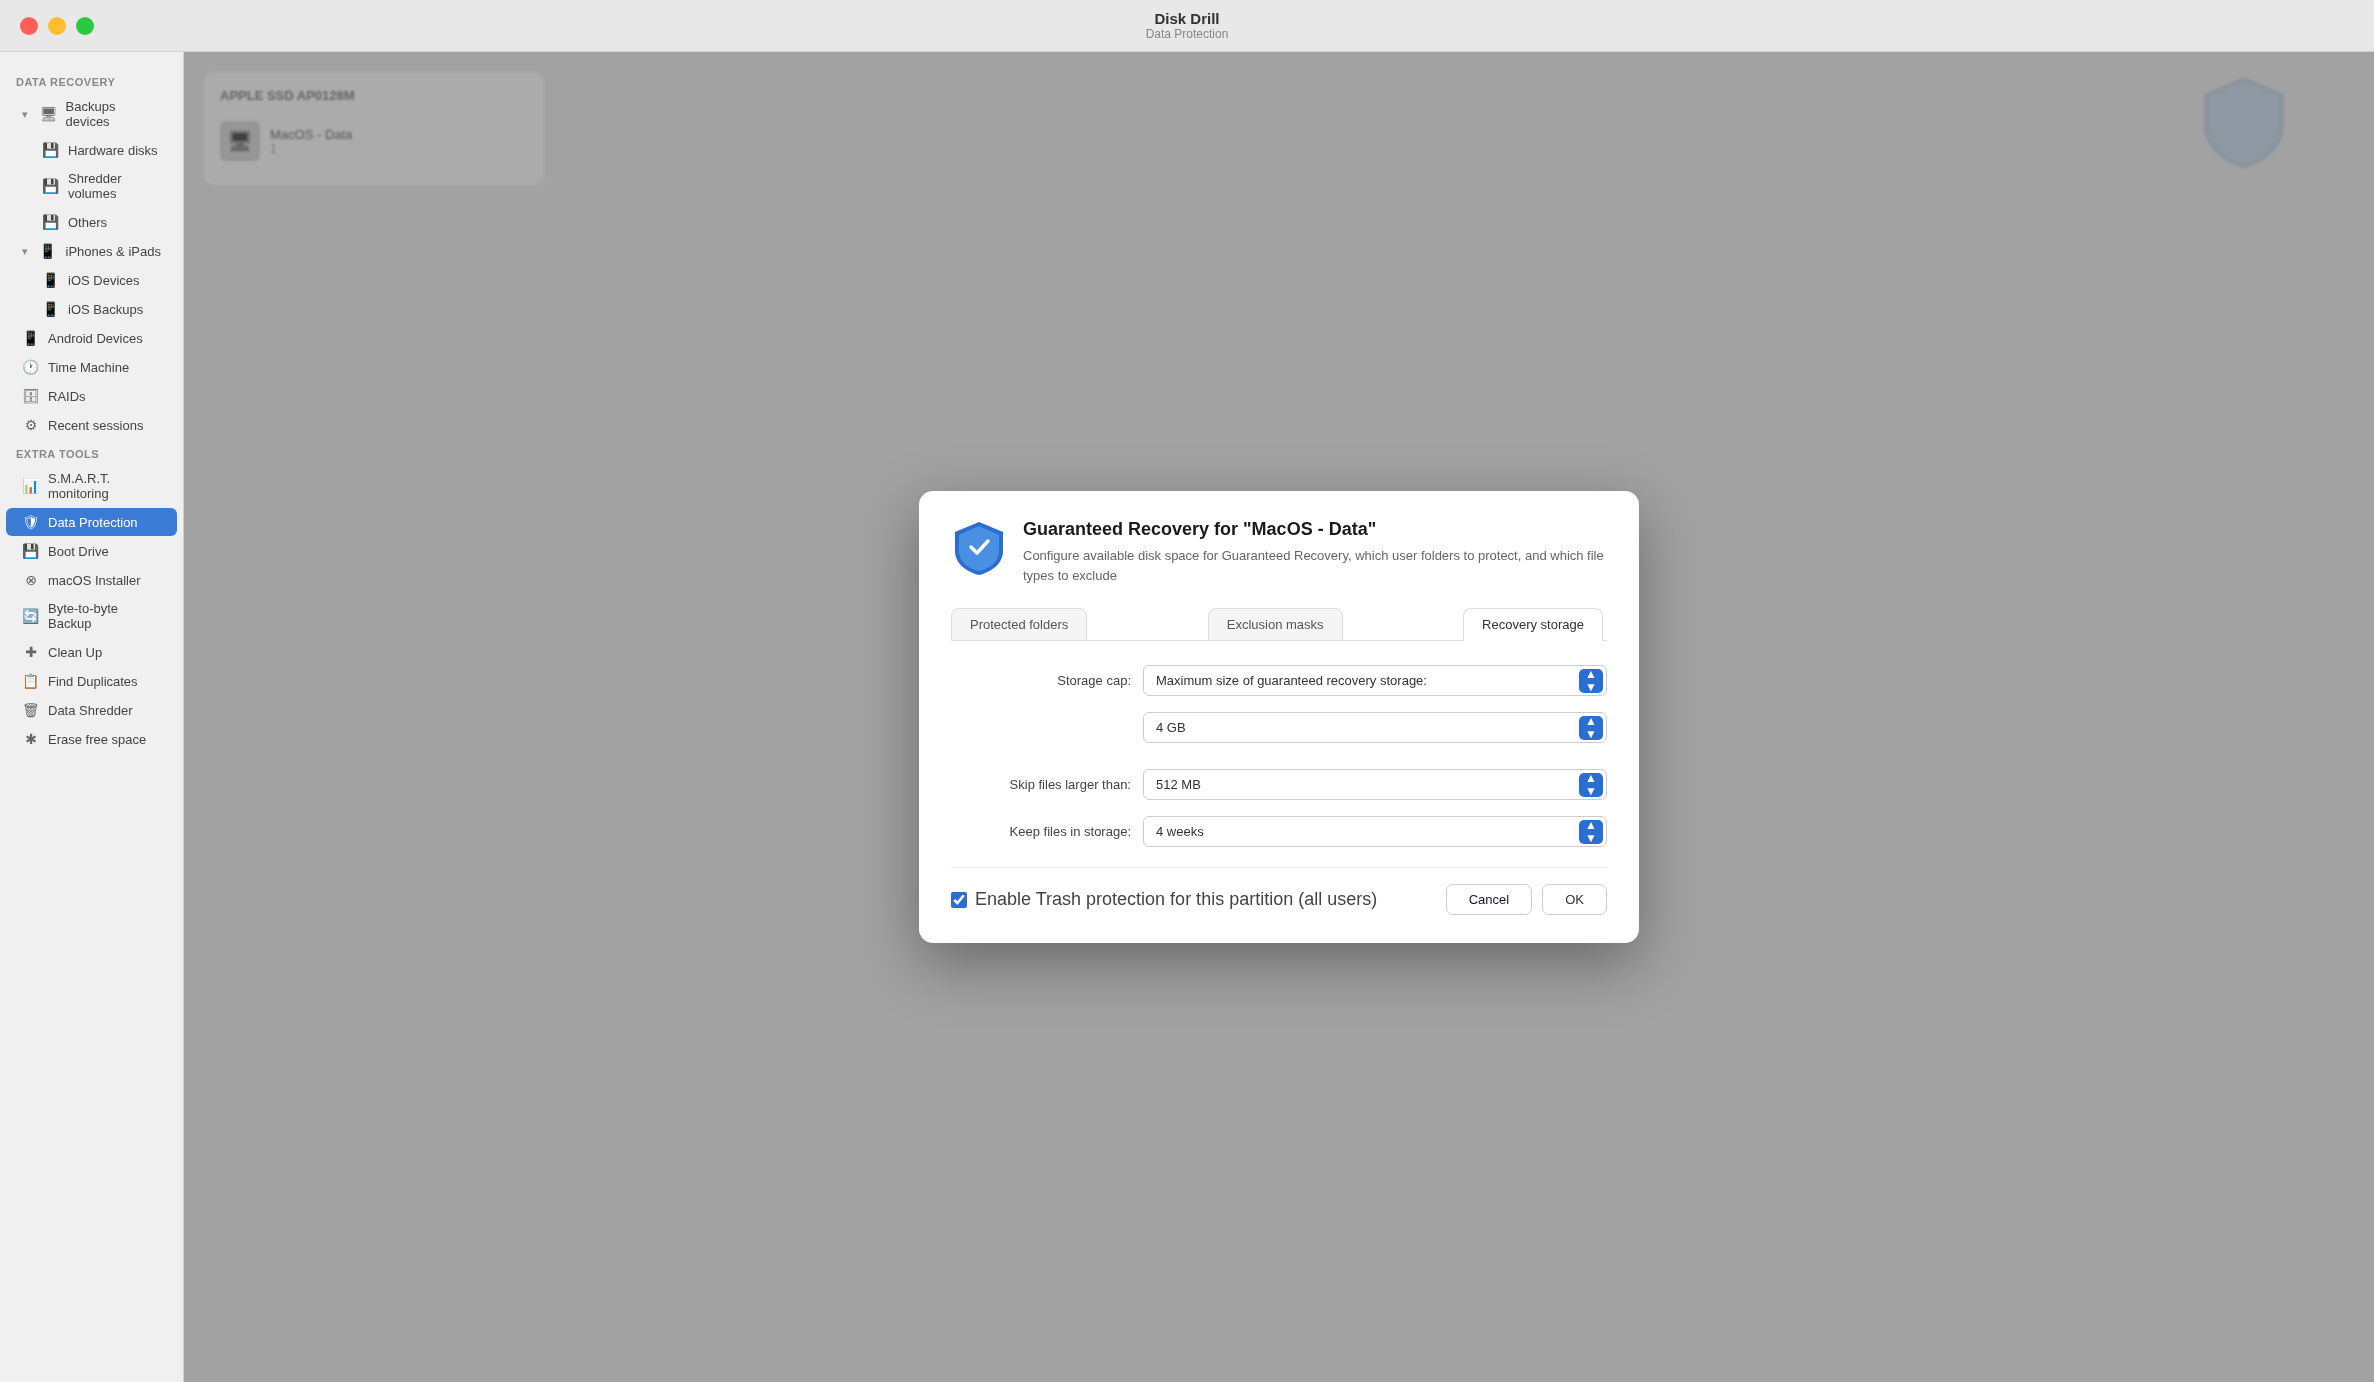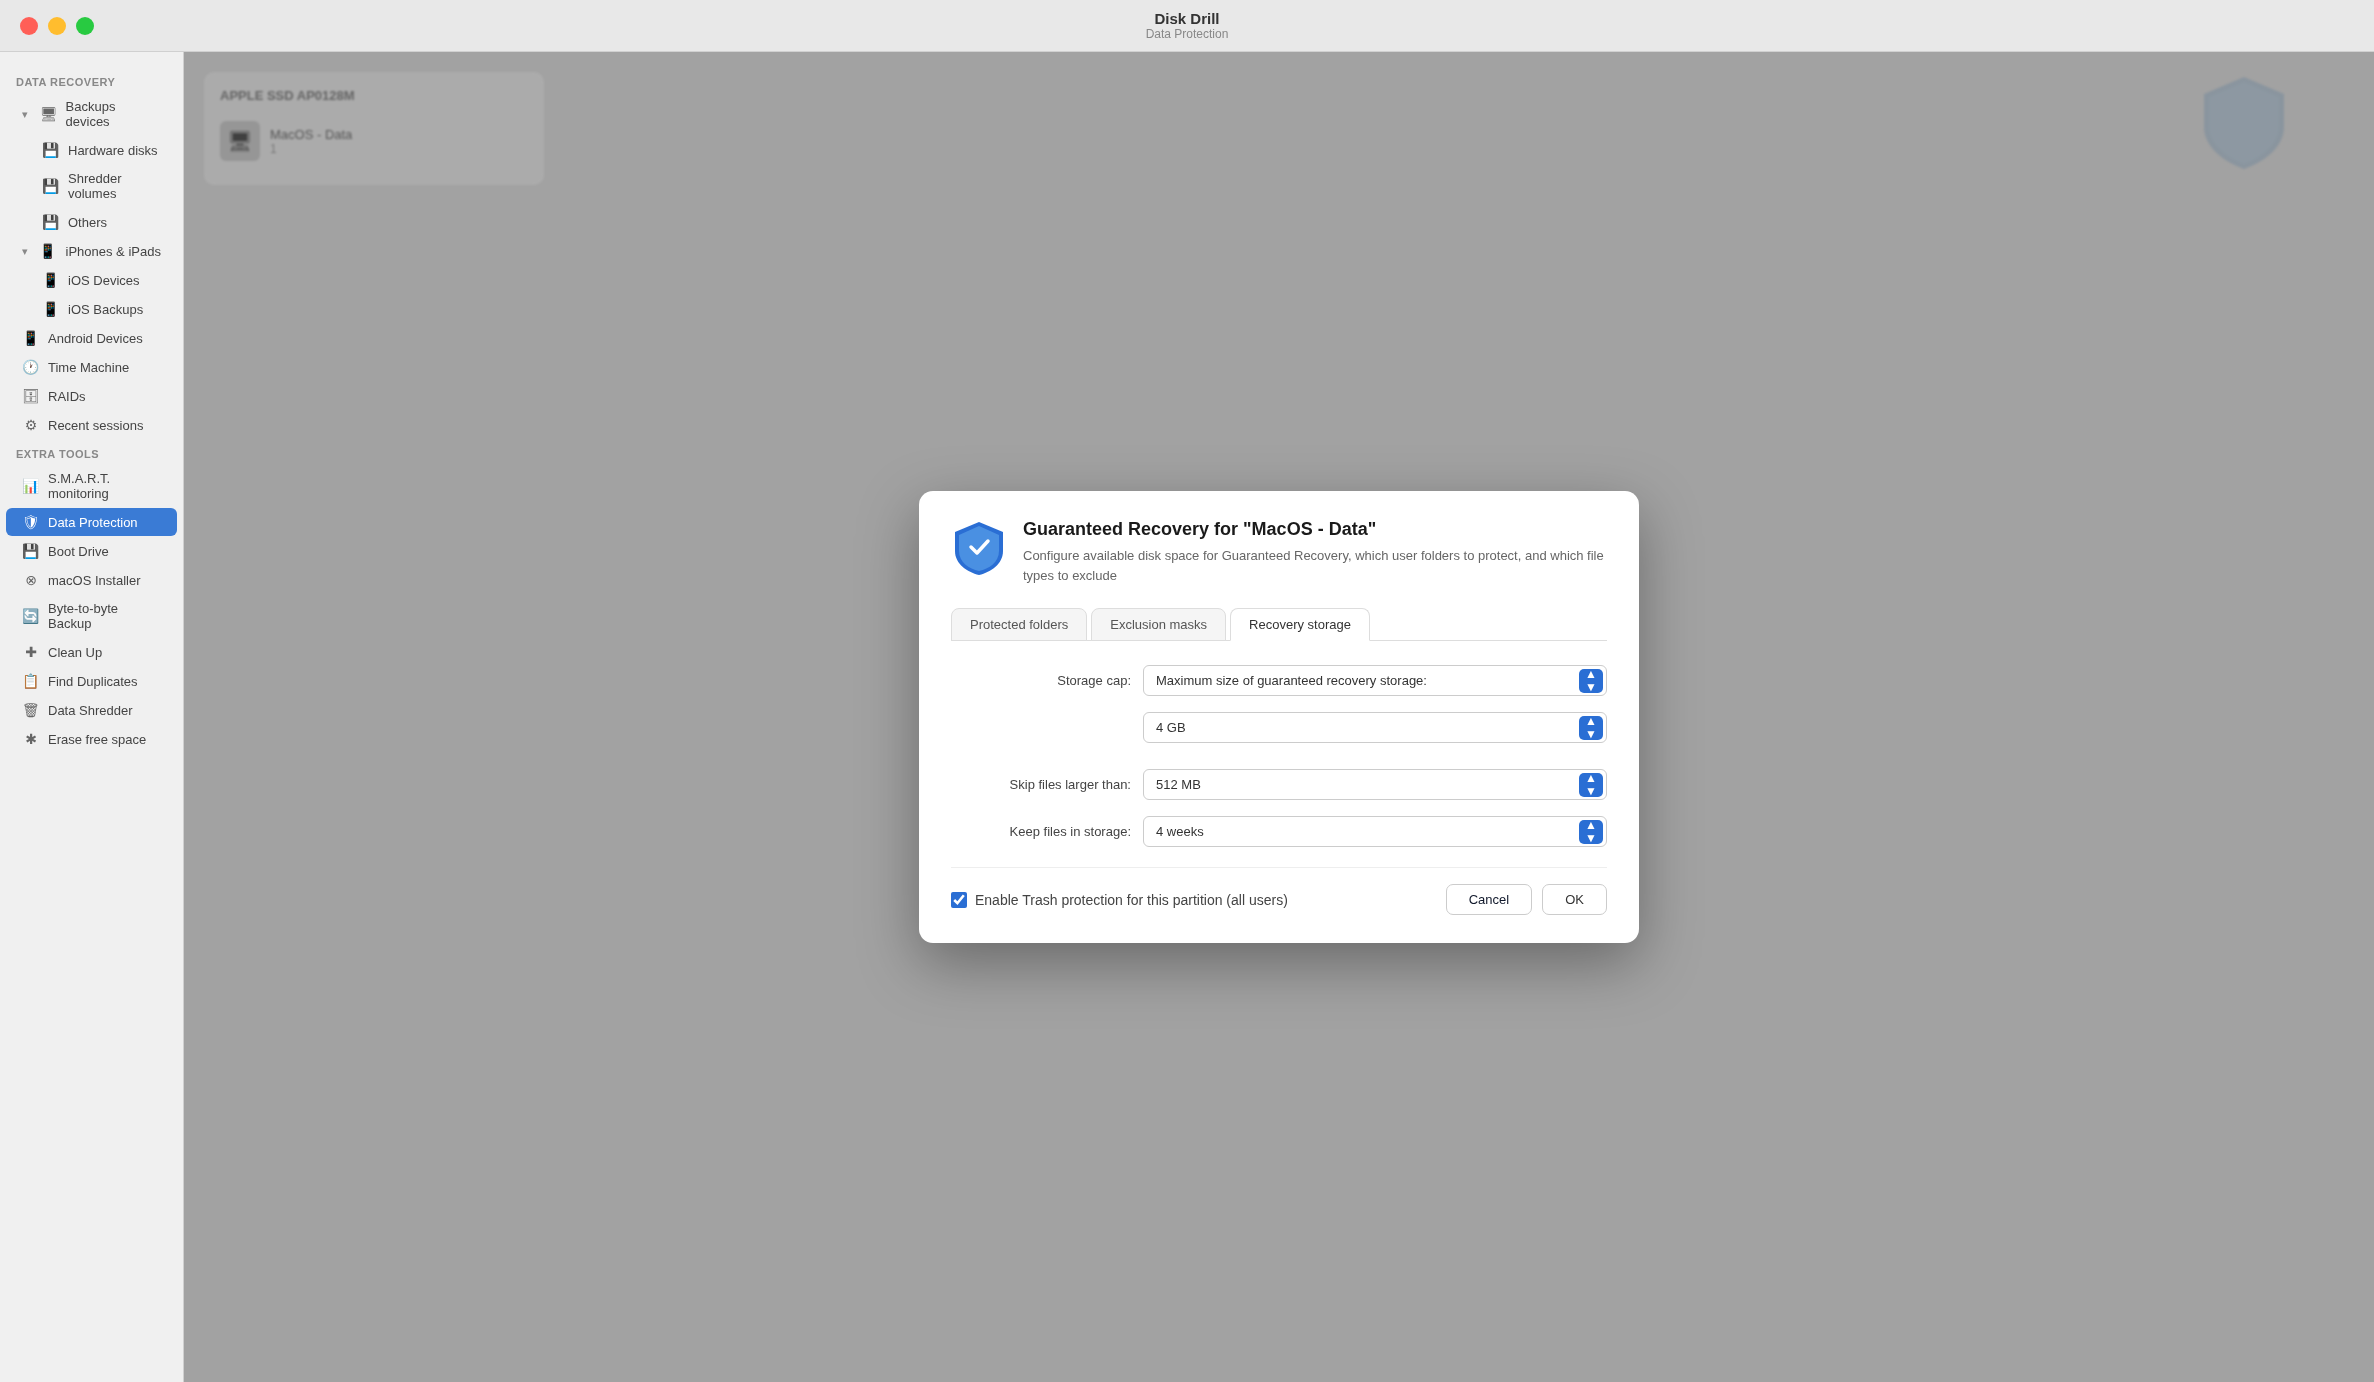--- a/index.html
+++ b/index.html
@@ -209,20 +209,21 @@
       line-height: 1.5;
     }
 
     
     .dialog-tabs {
       display: flex;
       gap: 0;
       margin-bottom: 24px;
       border-bottom: 1px solid #ddd;
       padding-bottom: 0;
+      justify-content: space-between;
     }
     .dialog-tab {
       padding: 8px 18px;
       font-size: 13px;
       color: #555;
       cursor: pointer;
       border: 1px solid #ddd;
       border-bottom: none;
       background: white;
       border-radius: 8px 8px 0 0;
@@ -316,21 +317,21 @@
       align-items: center;
       gap: 8px;
     }
     .checkbox-input {
       width: 16px;
       height: 16px;
       accent-color: #2a6ed4;
       cursor: pointer;
     }
     .checkbox-label {
-      font-size: 14px;
+      font-size: 18px;
       color: #444;
     }
     .dialog-buttons {
       display: flex;
       gap: 10px;
     }
     .btn {
       padding: 7px 22px;
       border-radius: 7px;
       font-size: 13px;

